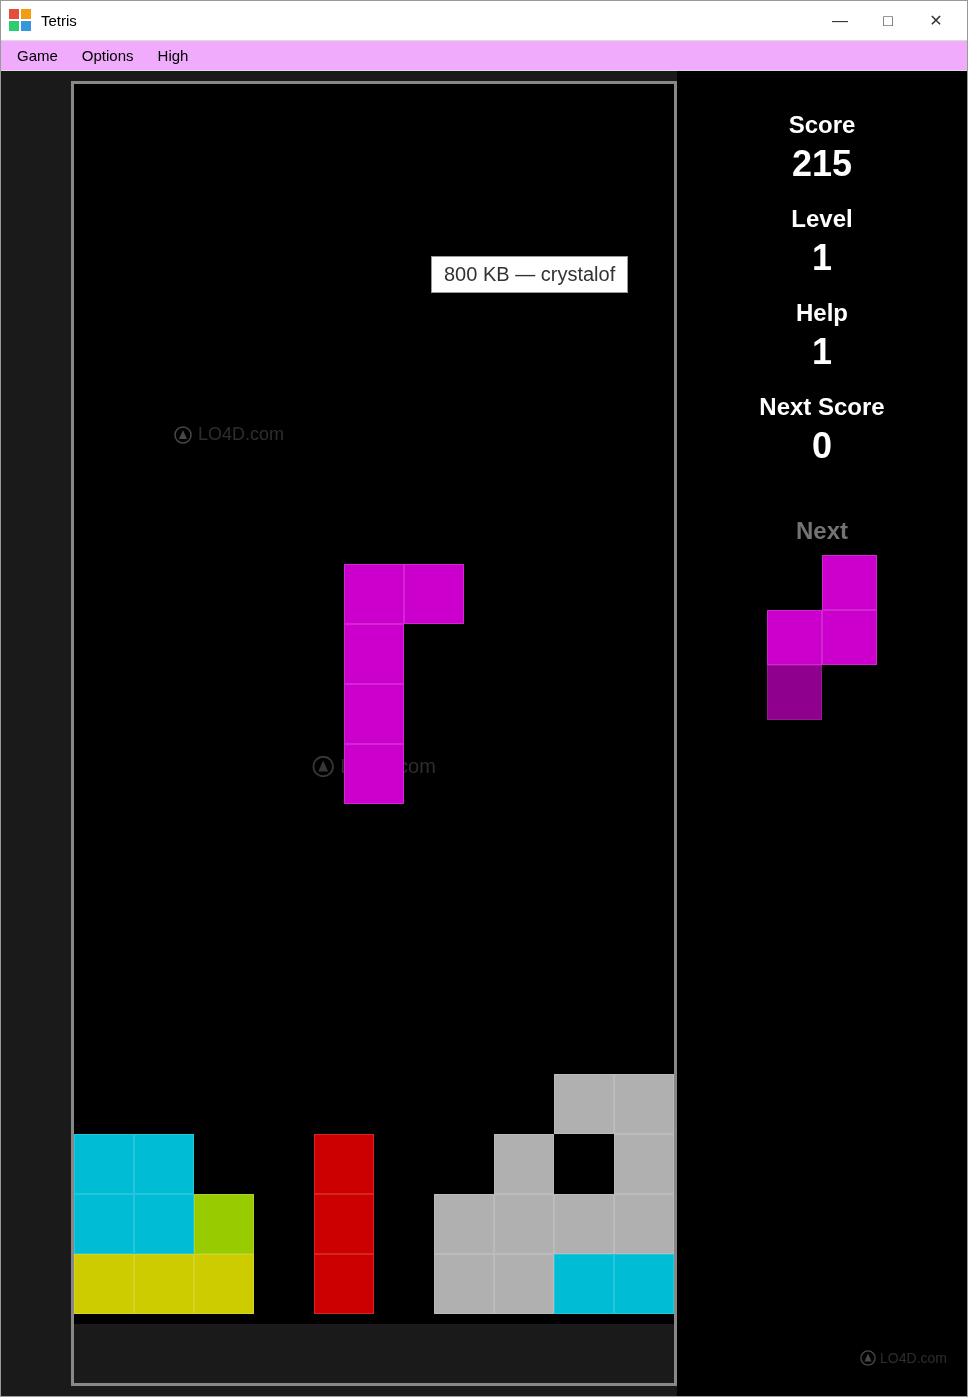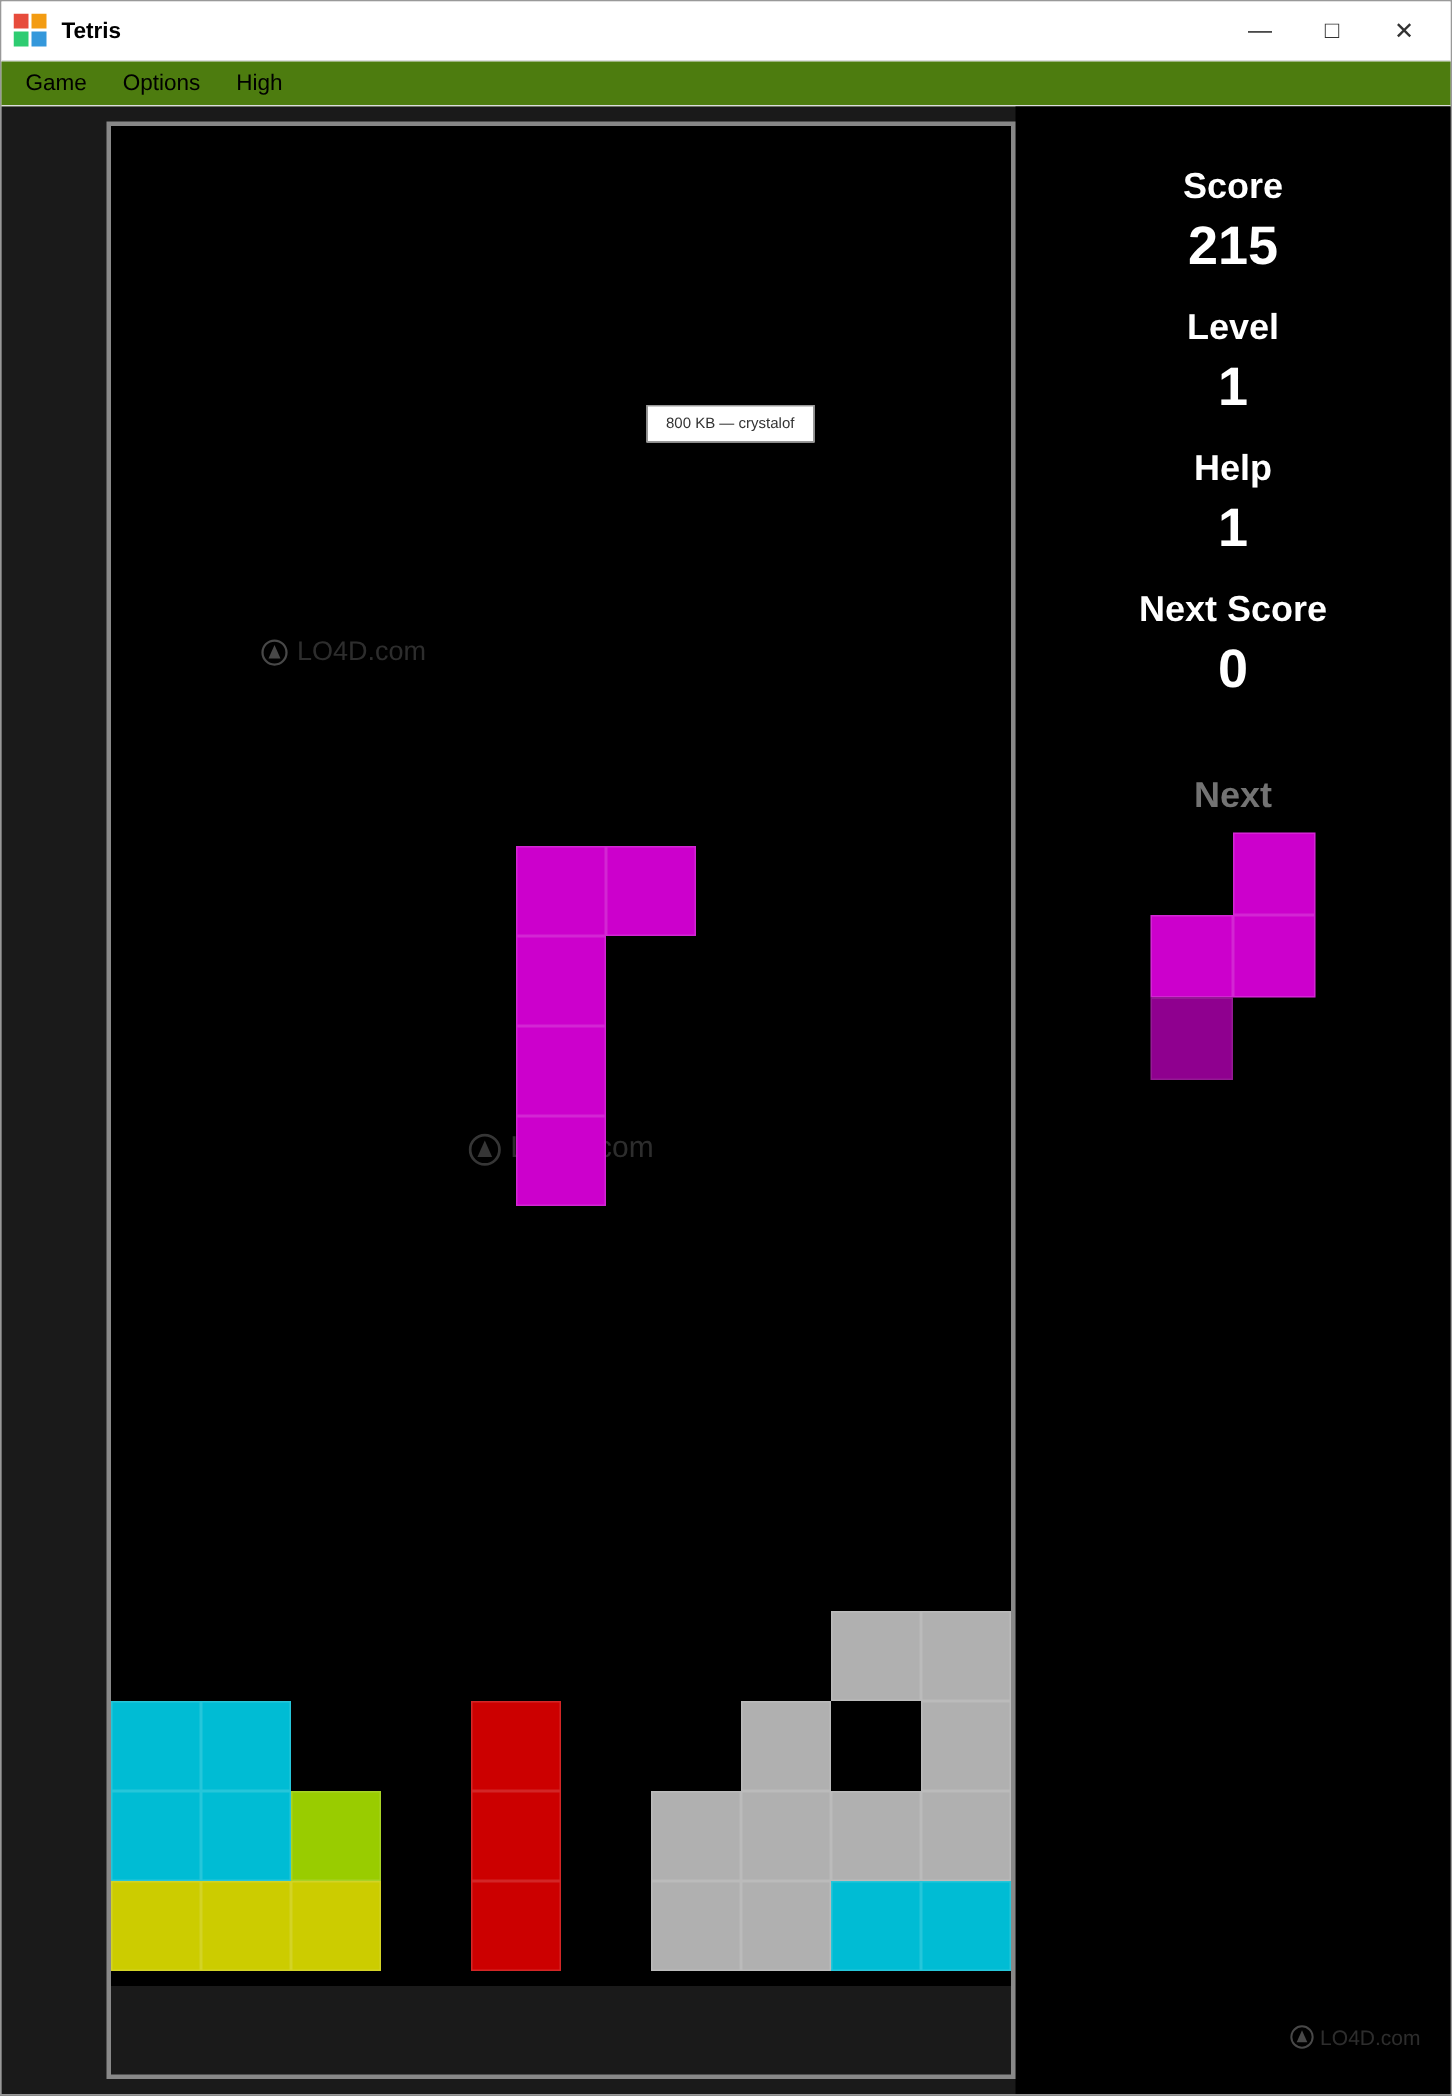--- a/index.html
+++ b/index.html
@@ -35,21 +35,21 @@
       width: 24px;
       height: 24px;
       margin-right: 8px;
       display: flex;
       align-items: center;
       justify-content: center;
     }
 
     .title-bar-title {
       font-size: 15px;
-      font-weight: 700;
+      font-weight: 400;
       color: #000;
       flex: 1;
     }
 
     .title-bar-controls {
       display: flex;
       gap: 2px;
     }
 
     .title-btn {
@@ -60,21 +60,21 @@
       cursor: pointer;
       font-size: 16px;
       display: flex;
       align-items: center;
       justify-content: center;
       color: #333;
     }
 
     .menu-bar {
       height: 30px;
-      background: #4d7c0f;
+      background: #f0abfc;
       display: flex;
       align-items: center;
       padding: 0 4px;
       border-bottom: 1px solid #ddd;
     }
 
     .menu-item {
       padding: 4px 12px;
       font-size: 15px;
       cursor: pointer;
@@ -180,24 +180,24 @@
       top: 55%;
       transform: translate(-50%, -50%);
     }
 
     
     .tooltip {
       position: absolute;
       background: white;
       border: 1px solid #999;
       padding: 6px 12px;
-      font-size: 10px;
+      font-size: 20px;
       color: #333;
       white-space: nowrap;
-      top: 199px;
+      top: 185px;
       left: 430px;
       z-index: 100;
       box-shadow: 2px 2px 4px rgba(0,0,0,0.3);
     }
 
     .sidebar-watermark {
       position: absolute;
       bottom: 30px;
       right: 20px;
       color: rgba(180,180,180,0.25);

